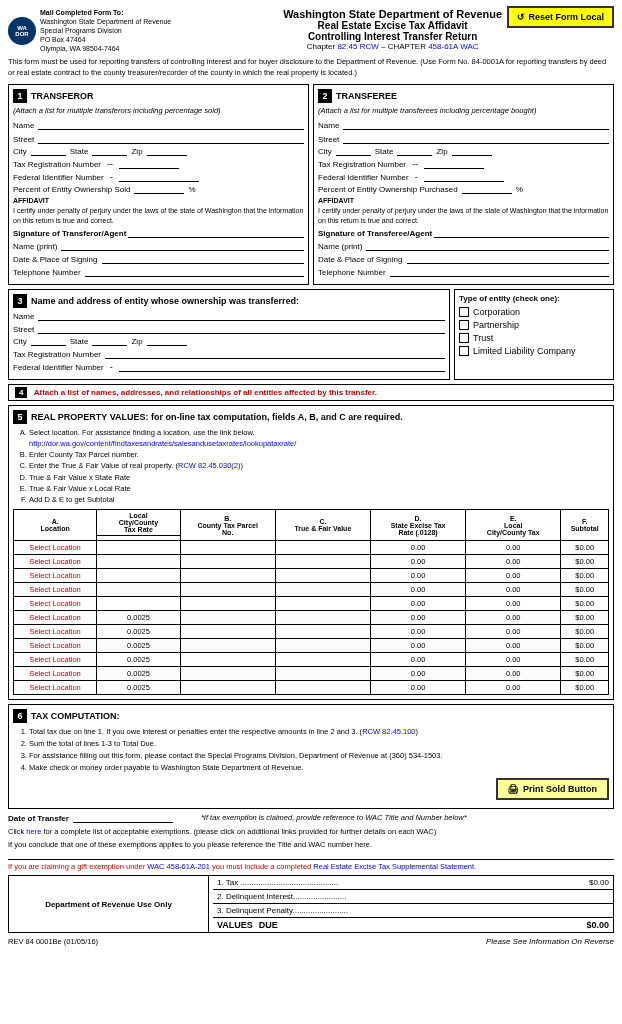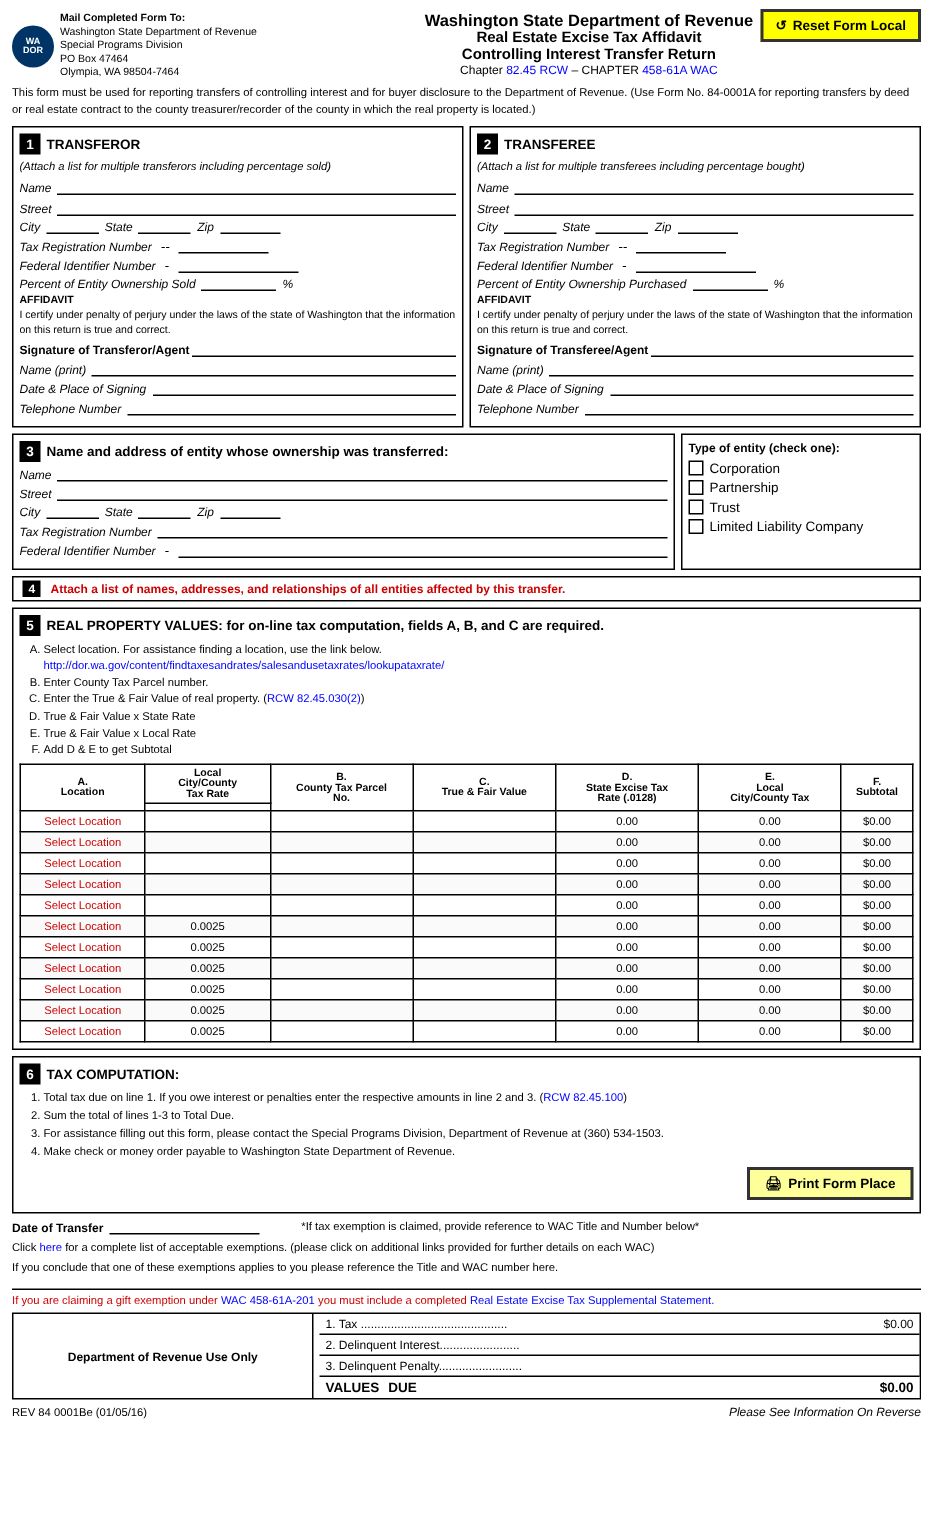--- a/index.html
+++ b/index.html
@@ -117,21 +117,20 @@
     .section-subtitle {
       font-size: 7.5px;
       font-style: italic;
       margin-bottom: 4px;
     }
     .form-line {
       display: flex;
       align-items: flex-end;
       margin-bottom: 3px;
       gap: 4px;
-      font-style: italic;
     }
     .form-label {
       font-size: 8px;
       white-space: nowrap;
     }
     .form-field {
       border-bottom: 1px solid #000;
       flex: 1;
       min-height: 10px;
     }
@@ -285,20 +284,21 @@
       gap: 28px;
       margin: 4px 0;
       font-size: 8px;
     }
     .date-transfer-left {
       display: flex;
       align-items: flex-end;
       gap: 4px;
     }
     .date-transfer-right {
+      font-style: italic;
       font-size: 7.5px;
     }
     .date-field {
       border-bottom: 1px solid #000;
       width: 100px;
       min-height: 10px;
     }
     .click-line {
       font-size: 7.5px;
       margin-bottom: 2px;
@@ -742,21 +742,21 @@
   </div>
   <ol class="section6-list">
     <li>Total tax due on line 1. If you owe interest or penalties enter the respective amounts in line 2 and 3. (<a>RCW 82.45.100</a>)</li>
     <li>Sum the total of lines 1-3 to Total Due.</li>
     <li>For assistance filling out this form, please contact the Special Programs Division, Department of Revenue at (360) 534-1503.</li>
     <li>Make check or money order payable to Washington State Department of Revenue.</li>
   </ol>
   <div class="print-btn-wrapper">
     <button class="print-btn">
       <span>🖨</span>
-      <span>Print Form Place</span>
+      <span>Print Sold Button</span>
     </button>
   </div>
 </div>
 
 <div class="date-transfer-row">
   <div class="date-transfer-left">
     <strong>Date of Transfer</strong>
     <div class="date-field"></div>
   </div>
   <div class="date-transfer-right">*If tax exemption is claimed, provide reference to WAC Title and Number below*</div>

